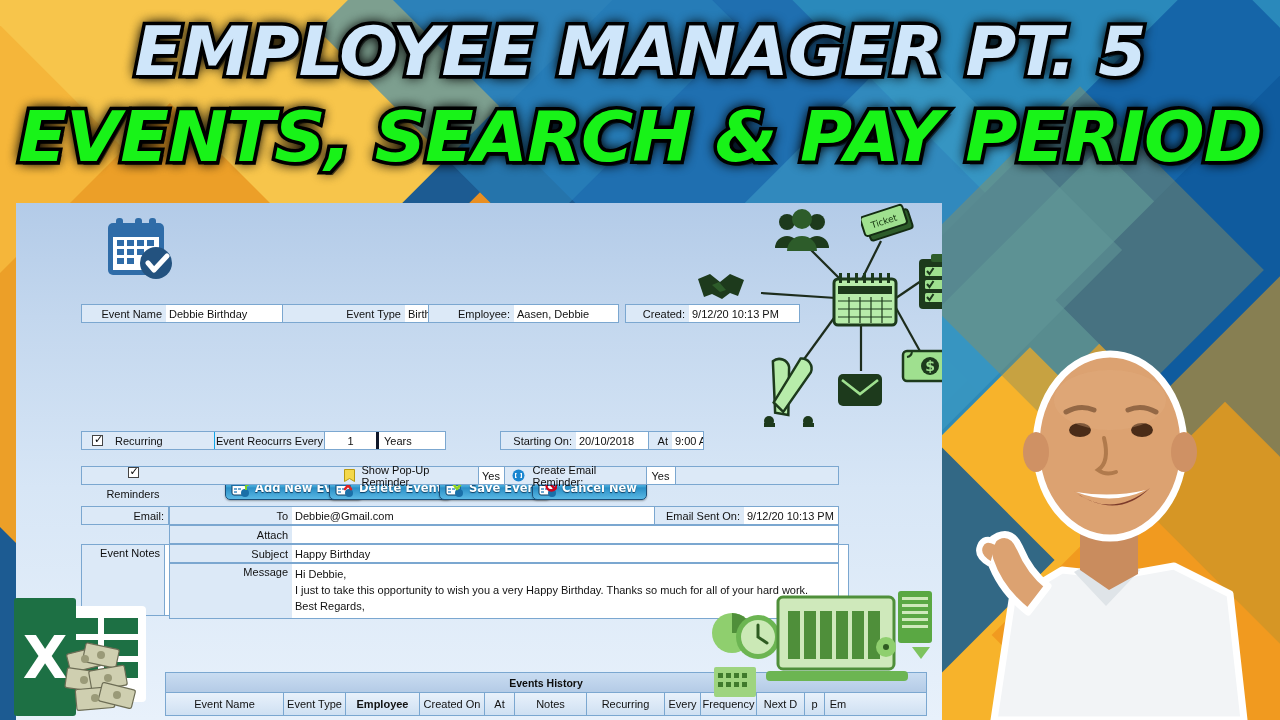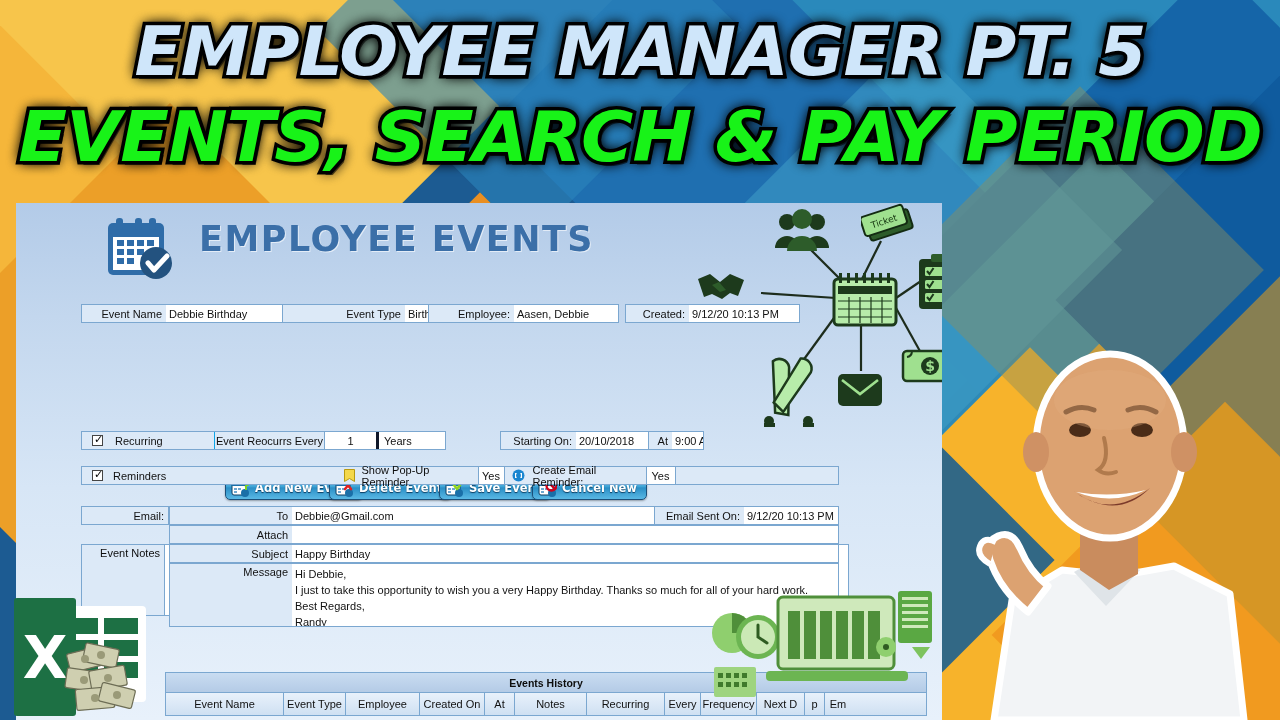--- a/index.html
+++ b/index.html
@@ -171,21 +171,20 @@
       <rect x="13" y="34" width="7" height="6"></rect>
         <rect x="23" y="34" width="7" height="6"></rect>
       <rect x="33" y="34" width="7" height="6"></rect>
       <rect x="13" y="43" width="7" height="6"></rect>
         <rect x="23" y="43" width="7" height="6"></rect>
     </g>
     <circle cx="52" cy="48" r="16" fill="#23527f"></circle>
     <path d="M44 48 l6 7 l13 -14" stroke="#fff" stroke-width="5" fill="none" stroke-linecap="round" stroke-linejoin="round"></path>
   </svg>
 
-  <div class="app-title">EMPLOYEE EVENTS</div>
 
   <div class="tb" style="left:209px;">
     <svg class="bi" viewBox="0 0 19 18">
       <rect x="1" y="3" width="14" height="13" rx="2" fill="#fff" stroke="#0d3e63"></rect>
       <rect x="1" y="3" width="14" height="4" fill="#1a6fa8"></rect>
       <g fill="#6fa8d0">
           <rect x="3" y="9" width="3" height="2"></rect>
           <rect x="7" y="9" width="3" height="2"></rect>
           <rect x="3" y="12" width="3" height="2"></rect>
         </g>
@@ -277,21 +276,21 @@
   </div>
 
   <div class="fld" style="left:484px;top:228px;width:204px;">
     <div class="lbl" style="width:75px;">Starting On:</div>
     <div class="val" style="width:72px;">20/10/2018</div>
     <div class="lbl" style="width:24px;border-left:1px solid #7ba7d0;">At</div>
     <div class="val" style="flex:1;">9:00 AM</div>
   </div>
 
   <div class="fld" style="left:65px;top:263px;width:758px;">
-    <div class="lbl" style="width:96px;gap:10px;justify-content:flex-start;padding-left:10px;">
+    <div class="lbl" style="width:96px;gap:10px;justify-content:flex-start;padding-left:10px;flex-direction:column;">
       <span class="cbx"></span>
       <span>Reminders</span>
     </div>
     <div class="lblplain" style="flex:1;"></div>
     <div class="lblplain" style="width:18px;display:flex;align-items:center;justify-content:center;">
       <svg width="11" height="13" viewBox="0 0 11 13">
         <path d="M0.5 0.5 h10 v12 l-5 -3 l-5 3 z" fill="#f4d84a" stroke="#b89a10"></path>
       </svg>
     </div>
     <div class="lblplain" style="width:119px;display:flex;align-items:center;padding-left:3px;">Show Pop-Up Reminder</div>
@@ -322,36 +321,36 @@
   <div class="fld" style="left:153px;top:322px;width:670px;">
     <div class="lbl" style="width:122px;">Attach</div>
     <div class="val" style="flex:1;"></div>
   </div>
 
   <div class="fld" style="left:153px;top:341px;width:670px;">
     <div class="lbl" style="width:122px;">Subject</div>
     <div class="val" style="flex:1;">Happy Birthday</div>
   </div>
 
-  <div class="fld" style="left:153px;top:360px;width:670px;height:64px;align-items:stretch;">
+  <div class="fld" style="left:153px;top:360px;width:670px;height:56px;align-items:stretch;">
     <div class="lbl" style="width:122px;align-items:flex-start;padding-top:2px;">Message</div>
     <div class="val" style="flex:1;flex-direction:column;align-items:flex-start;justify-content:flex-start;padding-top:2px;line-height:16px;white-space:normal;text-align:right;">
       <div>Hi Debbie,</div>
       <div>I just to take this opportunity to wish you a very Happy Birthday. Thanks so much for all of your hard work.</div>
       <div>Best Regards,</div>
       <div>Randy</div>
     </div>
   </div>
 
   <div class="tblhead" style="position:absolute;left:149px;top:469px;width:762px;">Events History</div>
 
   <div class="colhead" style="position:absolute;left:149px;top:490px;width:762px;">
     <div style="width:118px;">Event Name</div>
     <div style="width:62px;">Event Type</div>
-    <div style="width:74px;">Employee</div>
+    <div style="width:74px;font-weight:bold;">Employee</div>
     <div style="width:65px;">Created On</div>
     <div style="width:30px;">At</div>
     <div style="width:72px;">Notes</div>
     <div style="width:78px;">Recurring</div>
     <div style="width:36px;">Every</div>
     <div style="width:56px;">Frequency</div>
     <div style="width:48px;">Next D</div>
     <div style="width:20px;">p</div>
     <div style="width:26px;border-right:none;">Em</div>
   </div>

